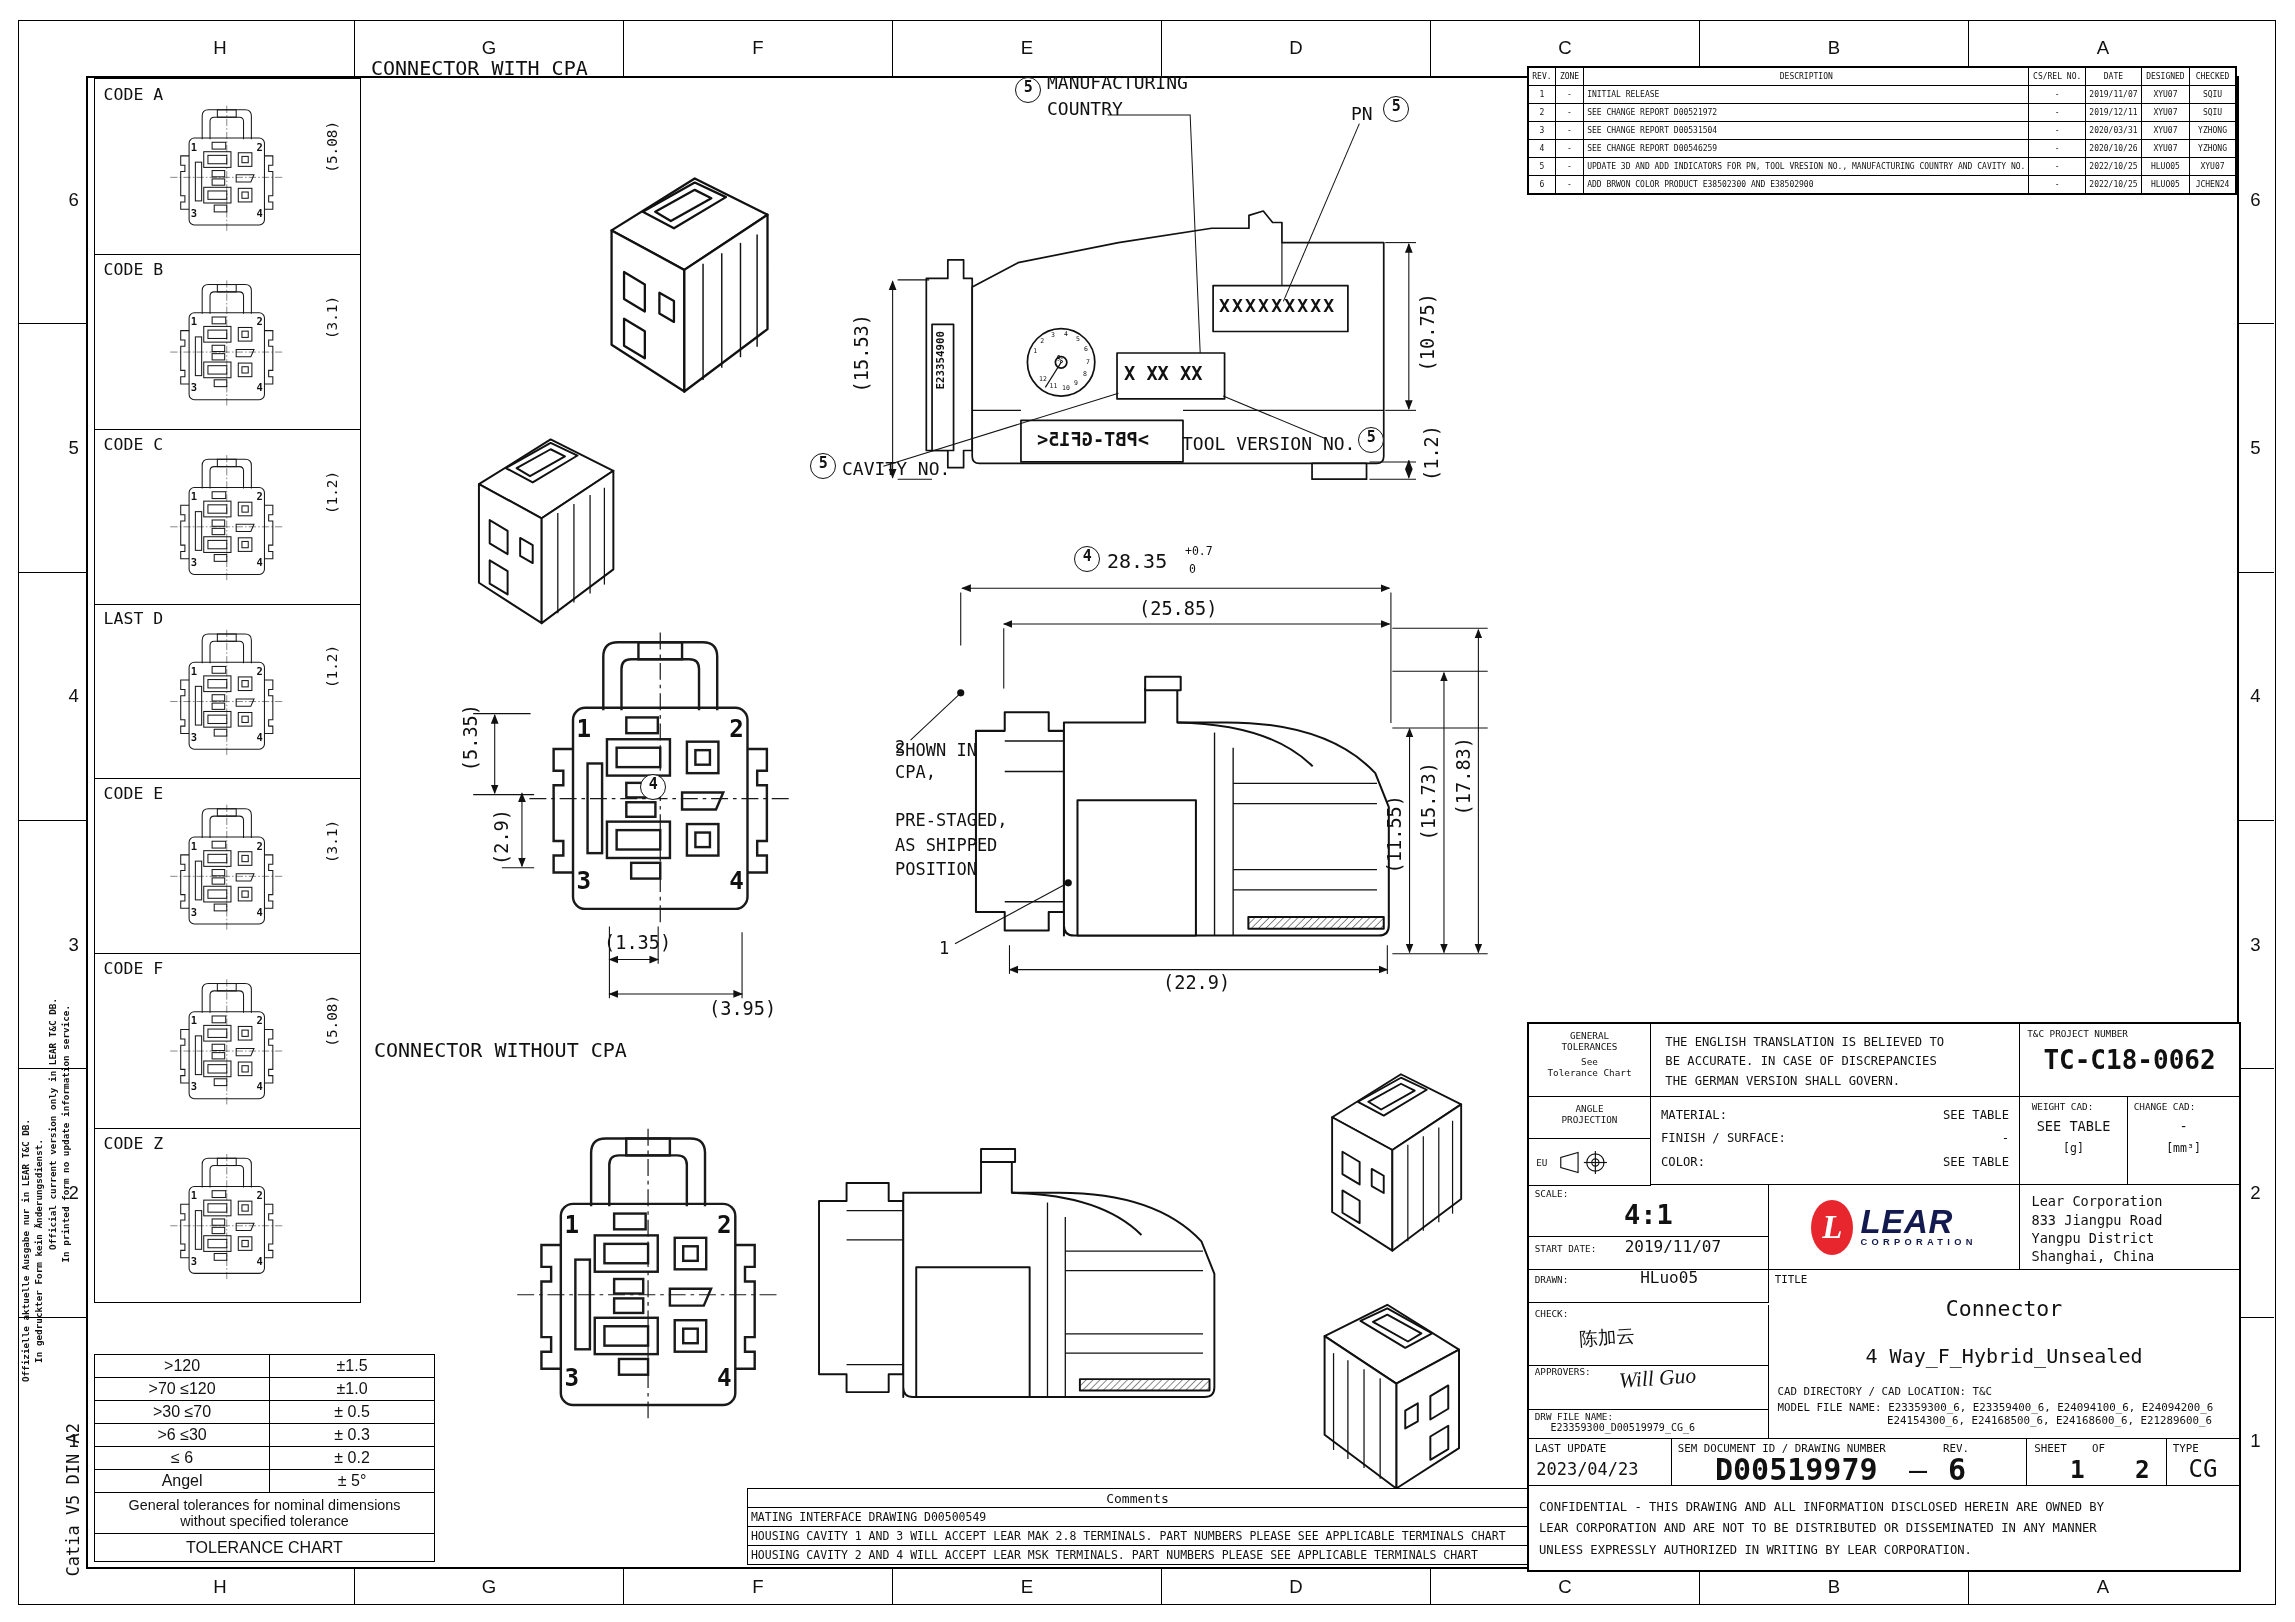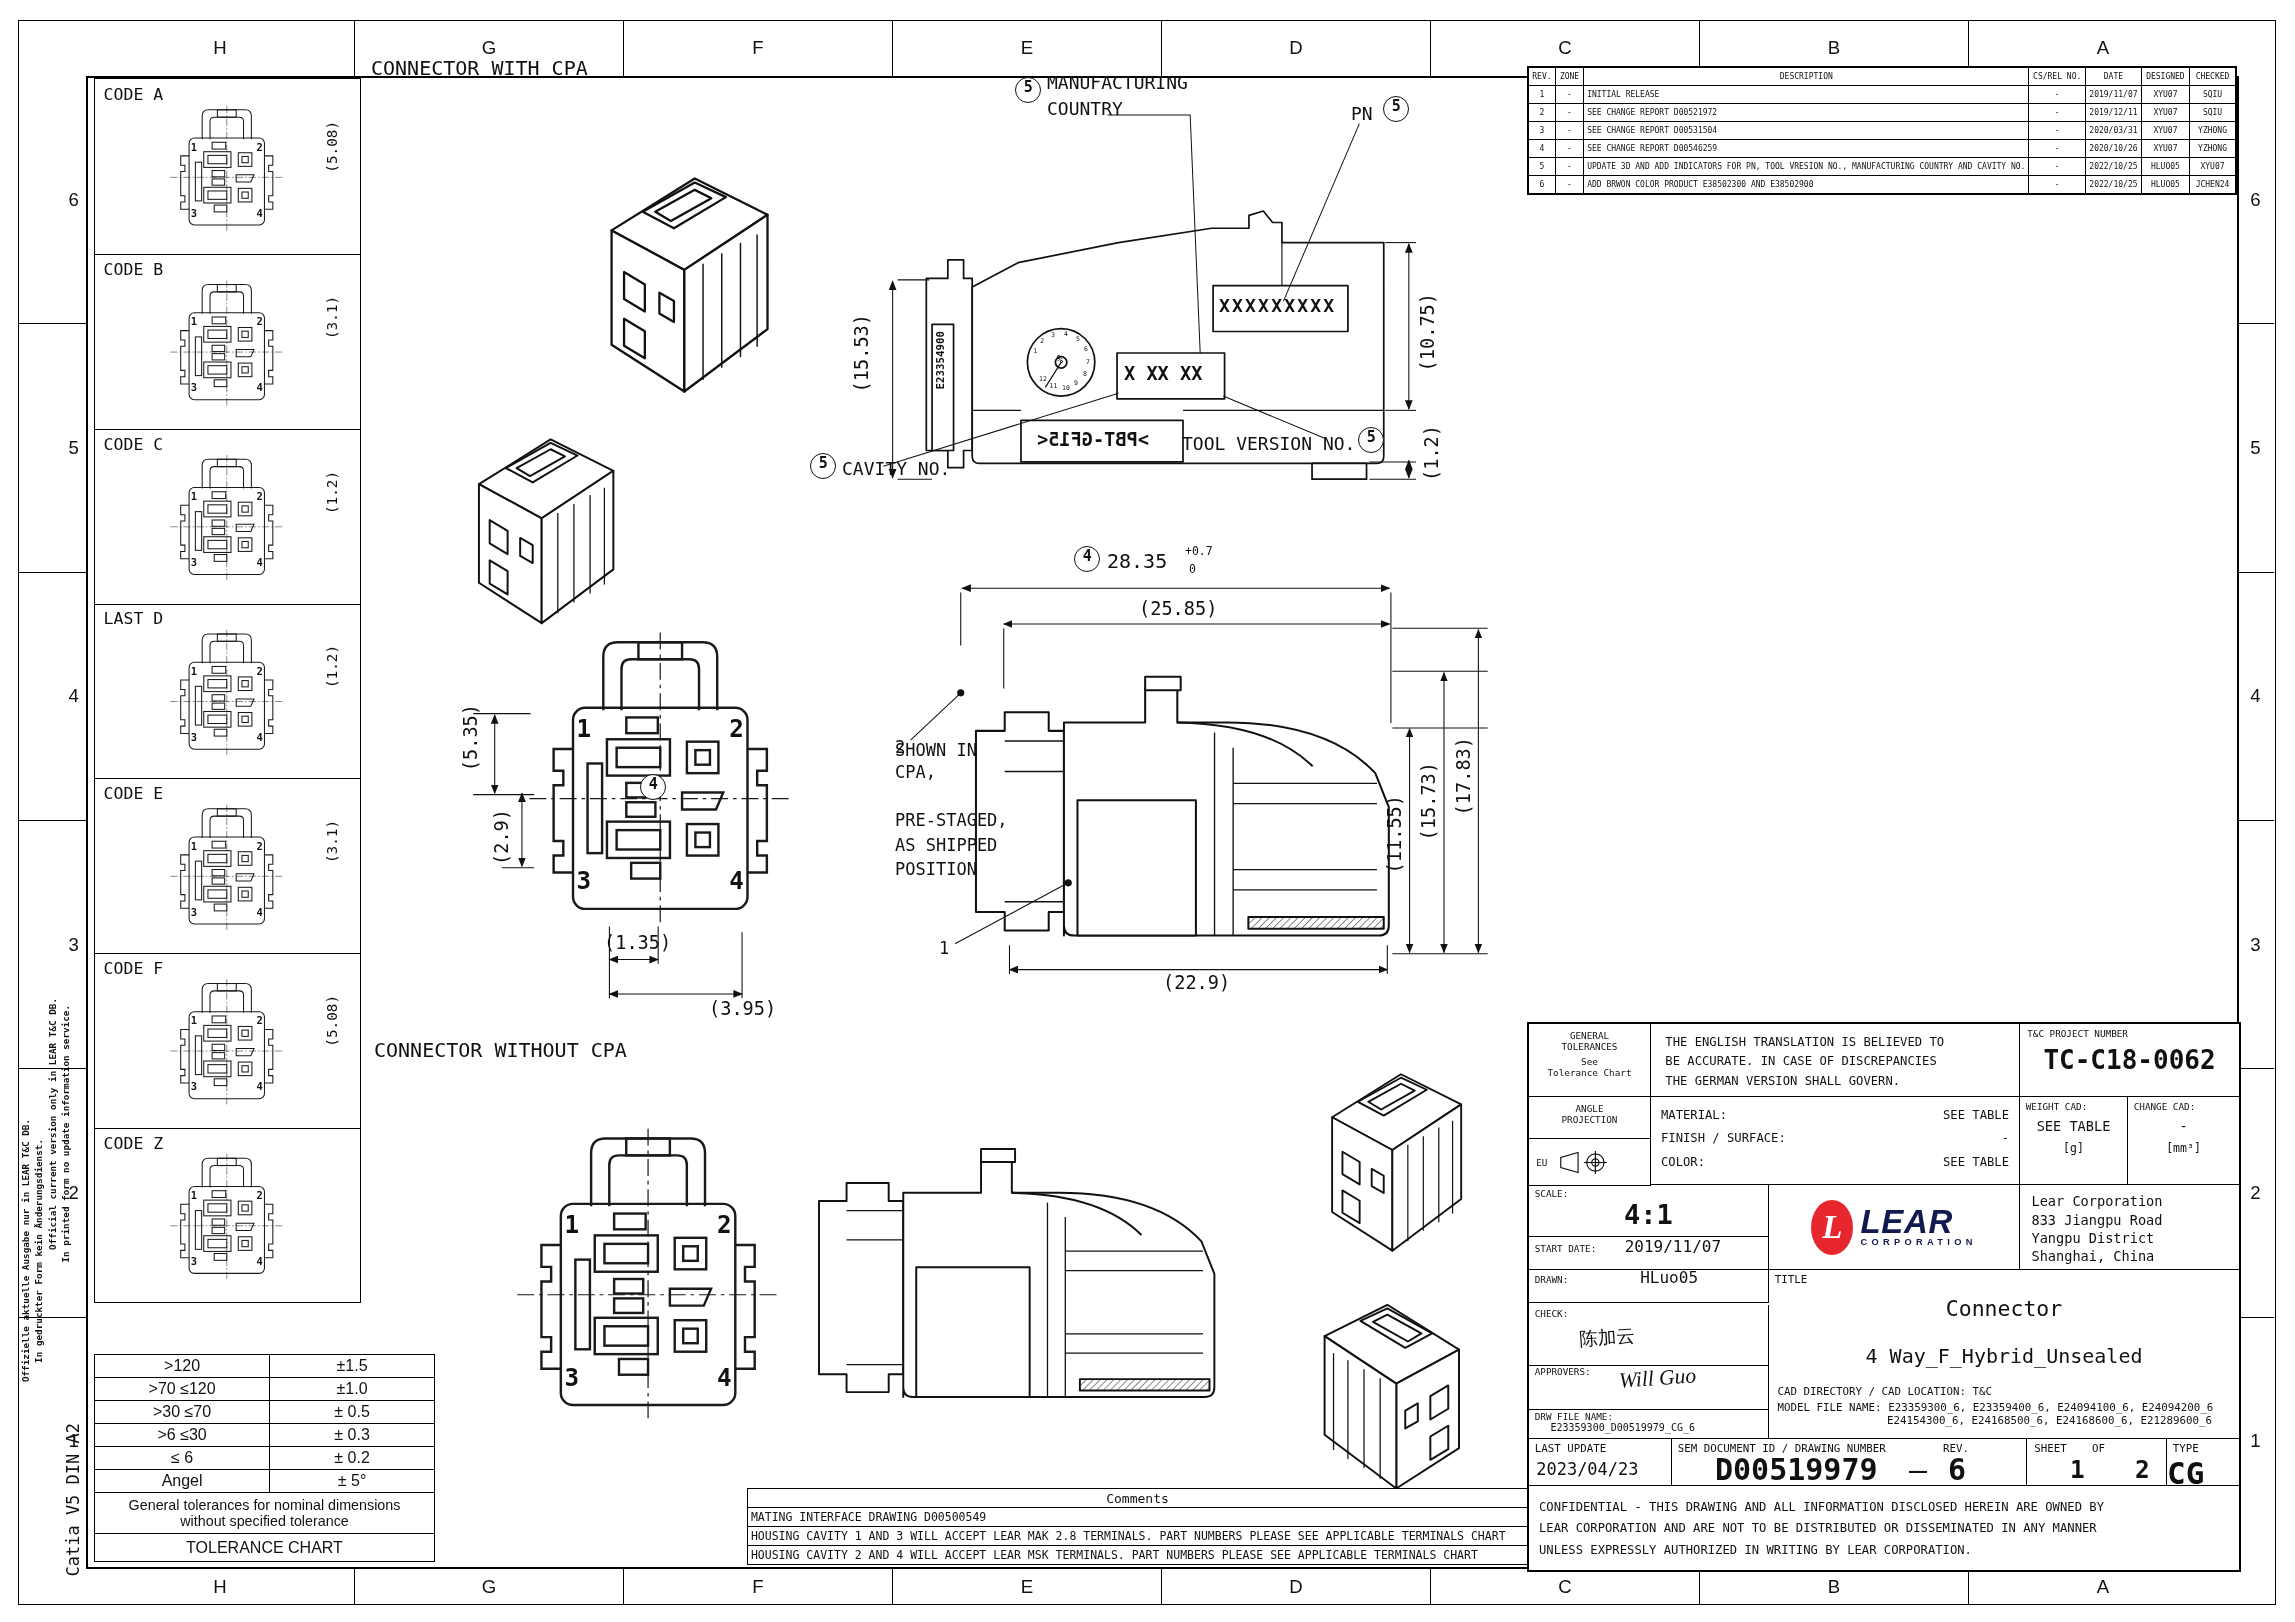--- a/index.html
+++ b/index.html
@@ -533,21 +533,21 @@
       <div style="display:flex;justify-content:space-between;">
           <span>FINISH / SURFACE:</span>
           <span>-</span>
         </div>
       <div style="display:flex;justify-content:space-between;">
           <span>COLOR:</span>
           <span>SEE TABLE</span>
         </div>
     </div>
     <div class="cell br bb" style="left:491px;top:73px;width:108px;height:88px;text-align:center;">
-      <div class="lbl" style="text-align:left;padding:4.3px 0 0 5.7px;">WEIGHT CAD:</div>
+      <div class="lbl" style="text-align:left;padding:4.3px 0 0 5.7px;margin-left:6px;">WEIGHT CAD:</div>
       <div style="font-size:13.6px;margin-top:5.7px;">SEE TABLE</div>
       <div style="font-size:11.5px;margin-top:7.2px;">[g]</div>
     </div>
     <div class="cell bb" style="left:599px;top:73px;width:111px;height:88px;text-align:center;">
       <div class="lbl" style="text-align:left;padding:4.3px 0 0 5.7px;">CHANGE CAD:</div>
       <div style="font-size:13.6px;margin-top:5.7px;">-</div>
       <div style="font-size:11.5px;margin-top:7.2px;">[mm³]</div>
     </div>
     <div class="cell br bb" style="left:0;top:161px;width:240px;height:52px;">
       <div class="lbl" style="padding:2.9px 0 0 5.7px;">SCALE:</div>
@@ -611,21 +611,21 @@
       <span style="position:absolute;left:276px;top:14.3px;font-size:30px;font-weight:bold;">6</span>
     </div>
     <div class="cell br bb" style="left:498px;top:414px;width:140px;height:48px;">
       <span class="lbl" style="position:absolute;left:7.2px;top:3.6px;font-size:10.8px;">SHEET</span>
       <span class="lbl" style="position:absolute;left:65px;top:3.6px;font-size:10.8px;">OF</span>
       <span style="position:absolute;left:43px;top:17px;font-size:24.4px;font-weight:bold;">1</span>
       <span style="position:absolute;left:108px;top:17px;font-size:24.4px;font-weight:bold;">2</span>
     </div>
     <div class="cell bb" style="left:638px;top:414px;width:72px;height:48px;">
       <div class="lbl" style="padding:3.6px 0 0 5.7px;font-size:10.8px;">TYPE</div>
-      <div style="font-size:31px;font-weight:bold;text-align:left;">CG</div>
+      <div style="font-size:24px;font-weight:normal;text-align:center;">CG</div>
     </div>
     <div class="cell" style="left:0;top:463px;width:710px;height:83px;font-size:12.2px;padding:10px 0 0 10px;line-height:1.75;">
       <div>CONFIDENTIAL - THIS DRAWING AND ALL INFORMATION DISCLOSED HEREIN ARE OWNED BY</div>
       <div>LEAR CORPORATION AND ARE NOT TO BE DISTRIBUTED OR DISSEMINATED IN ANY MANNER</div>
       <div>UNLESS EXPRESSLY AUTHORIZED IN WRITING BY LEAR CORPORATION.</div>
     </div>
   </div>
 
 </div>
 

